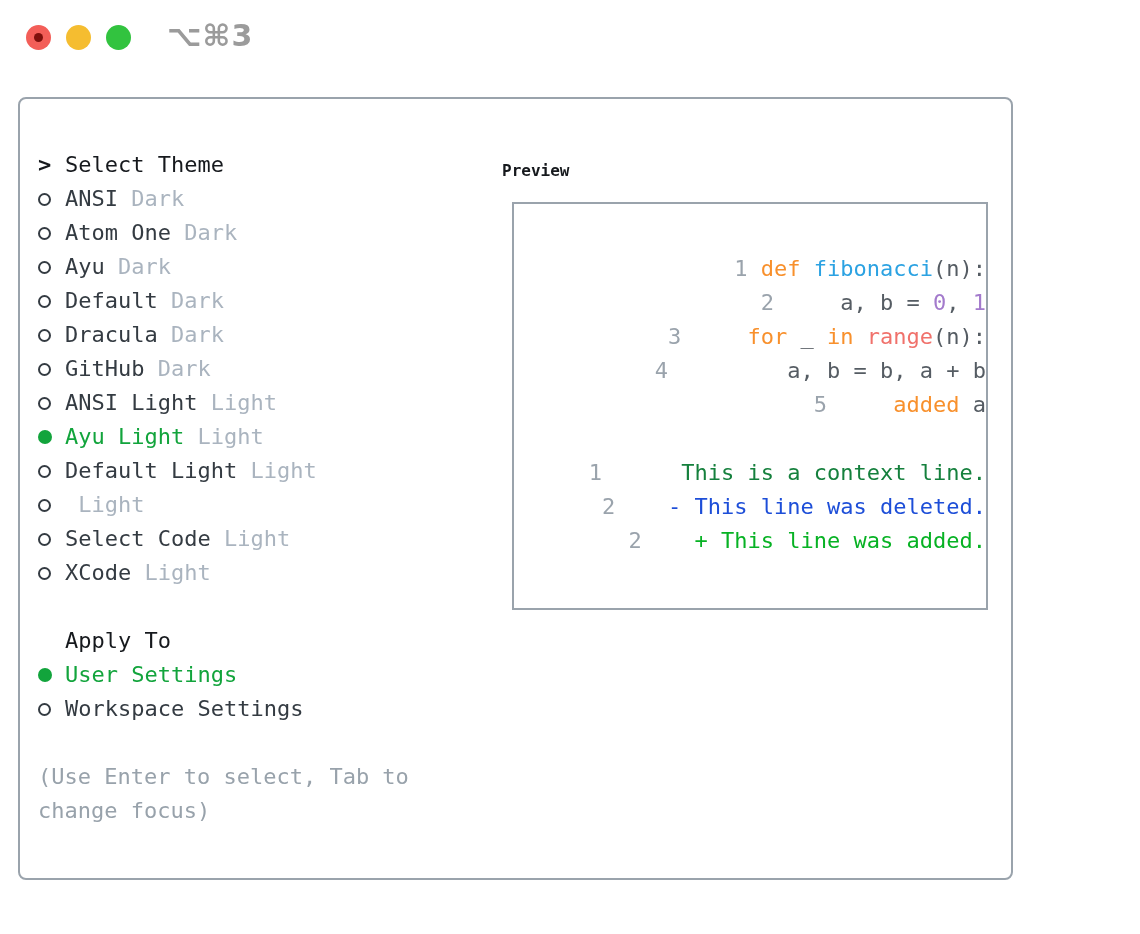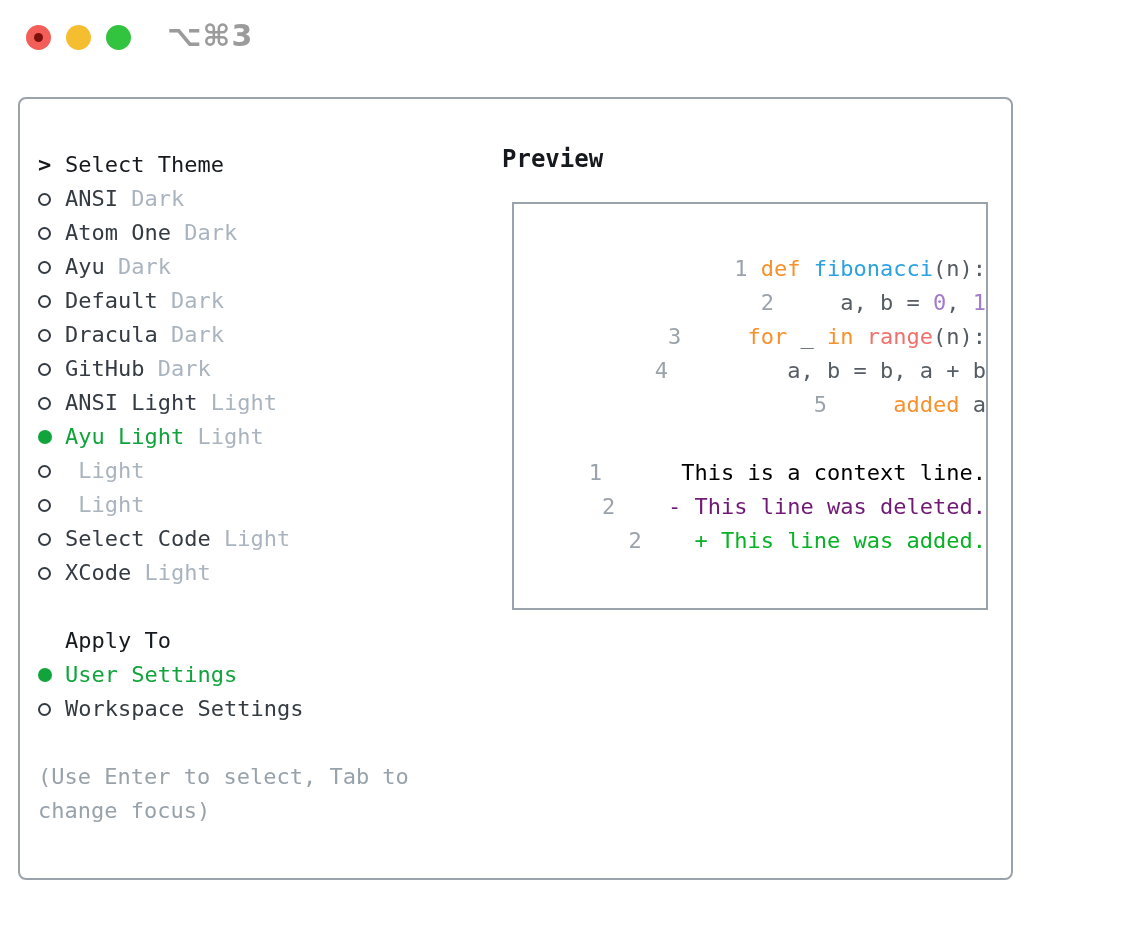--- a/index.html
+++ b/index.html
@@ -39,21 +39,21 @@
   .item-label{color:var(--text);}
   .item-label.selected{color:var(--green);}
   .variant{color:var(--muted);}
   .apply-title-row{margin-top:34px;}
   .apply-title{color:var(--black);}
   .opt-label{color:var(--text);}
   .opt-label.selected{color:var(--green);}
   .hint{margin-top:34px;width:430px;color:var(--hint);white-space:normal;}
 
   
-  .preview-title{position:absolute;left:482px;top:43px;font-size:24px;line-height:34px;font-weight:bold;color:var(--black);}
+  .preview-title{position:absolute;left:482px;top:55px;font-size:16px;line-height:34px;font-weight:bold;color:var(--black);}
   .preview-box{
     position:absolute;left:492px;top:103px;width:476px;height:408px;
     border:2px solid var(--border);box-sizing:border-box;background:#fff;
   }
   #code{padding:48px 0 0 16px;font-size:22px;line-height:34px;text-align:right;}
   .code-line{height:34px;white-space:pre;}
   .ln{color:var(--line-number);}
 </style>
 </head>
 <body>
@@ -79,21 +79,21 @@
 
       <div id="theme-list">
           <div class="row"><span class="marker"><span class="circle"></span></span><span class="item-label">ANSI</span><span class="item-label"> </span><span class="variant">Dark</span></div>
           <div class="row"><span class="marker"><span class="circle"></span></span><span class="item-label">Atom One</span><span class="item-label"> </span><span class="variant">Dark</span></div>
           <div class="row"><span class="marker"><span class="circle"></span></span><span class="item-label">Ayu</span><span class="item-label"> </span><span class="variant">Dark</span></div>
           <div class="row"><span class="marker"><span class="circle"></span></span><span class="item-label">Default</span><span class="item-label"> </span><span class="variant">Dark</span></div>
           <div class="row"><span class="marker"><span class="circle"></span></span><span class="item-label">Dracula</span><span class="item-label"> </span><span class="variant">Dark</span></div>
           <div class="row"><span class="marker"><span class="circle"></span></span><span class="item-label">GitHub</span><span class="item-label"> </span><span class="variant">Dark</span></div>
           <div class="row"><span class="marker"><span class="circle"></span></span><span class="item-label">ANSI Light</span><span class="item-label"> </span><span class="variant">Light</span></div>
           <div class="row"><span class="marker"><span class="dot-sel"></span></span><span class="item-label selected">Ayu Light</span><span class="item-label selected"> </span><span class="variant">Light</span></div>
-          <div class="row"><span class="marker"><span class="circle"></span></span><span class="item-label"> </span><span class="variant">Light</span></div>
+          <div class="row"><span class="marker"><span class="circle"></span></span><span class="item-label">Default Light</span><span class="item-label"> </span><span class="variant">Light</span></div>
           <div class="row"><span class="marker"><span class="circle"></span></span><span class="item-label"> </span><span class="variant">Light</span></div>
           <div class="row"><span class="marker"><span class="circle"></span></span><span class="item-label">Select Code</span><span class="item-label"> </span><span class="variant">Light</span></div>
           <div class="row"><span class="marker"><span class="circle"></span></span><span class="item-label">XCode</span><span class="item-label"> </span><span class="variant">Light</span></div>
         </div>
 
       <div class="row apply-title-row">
         <span class="marker"></span>
         <span class="apply-title">Apply To</span>
       </div>
 
@@ -108,20 +108,20 @@
     <div class="preview-title">Preview</div>
 
     <div class="preview-box">
       <div id="code">
           <div class="code-line"><span class="ln">1</span><span style="color: rgb(85, 92, 99);"> </span><span style="color: rgb(248, 144, 44);">def</span><span style="color: rgb(85, 92, 99);"> </span><span style="color: rgb(43, 162, 226);">fibonacci</span><span style="color: rgb(85, 92, 99);">(n):</span></div>
           <div class="code-line"><span class="ln">2</span><span style="color: rgb(85, 92, 99);">     a, b = </span><span style="color: rgb(163, 122, 204);">0</span><span style="color: rgb(85, 92, 99);">, </span><span style="color: rgb(163, 122, 204);">1</span></div>
           <div class="code-line"><span class="ln">3</span><span style="color: rgb(85, 92, 99);">     </span><span style="color: rgb(248, 144, 44);">for</span><span style="color: rgb(85, 92, 99);"> _ </span><span style="color: rgb(248, 144, 44);">in</span><span style="color: rgb(85, 92, 99);"> </span><span style="color: rgb(240, 113, 107);">range</span><span style="color: rgb(85, 92, 99);">(n):</span></div>
           <div class="code-line"><span class="ln">4</span><span style="color: rgb(85, 92, 99);">         a, b = b, a + b</span></div>
           <div class="code-line"><span class="ln">5</span><span style="color: rgb(85, 92, 99);">     </span><span style="color: rgb(248, 144, 44);">added</span><span style="color: rgb(85, 92, 99);"> a</span></div>
           <div class="code-line"><span class="ln"></span></div>
-          <div class="code-line"><span class="ln">1</span><span style="color: #000000;">      This is a context line.</span></div>
-          <div class="code-line"><span class="ln">2</span><span style="color: #701a75;">    - This line was deleted.</span></div>
+          <div class="code-line"><span class="ln">1</span><span style="color: #15803d;">      This is a context line.</span></div>
+          <div class="code-line"><span class="ln">2</span><span style="color: #1d4ed8;">    - This line was deleted.</span></div>
           <div class="code-line"><span class="ln">2</span><span style="color: rgb(7, 178, 36);">    + This line was added.</span></div>
         </div>
     </div>
 
   </div>
 </div>
 
 </body></html>

